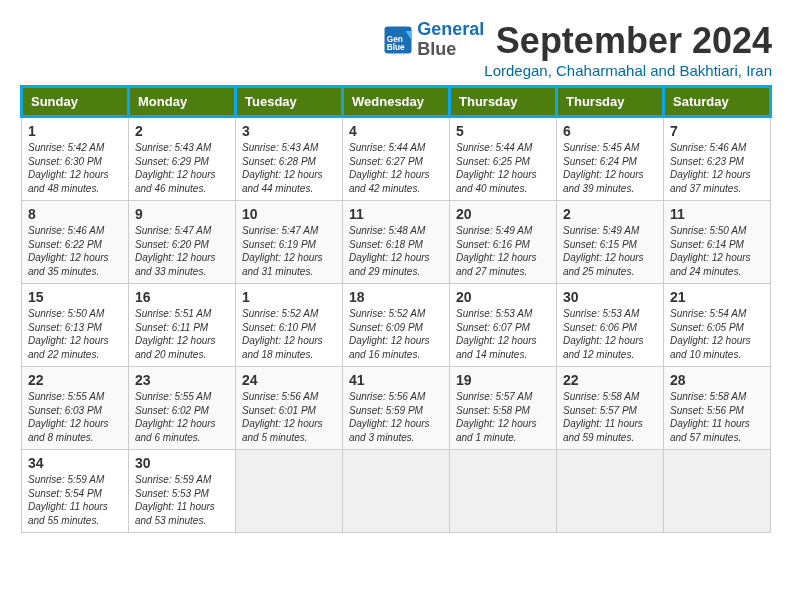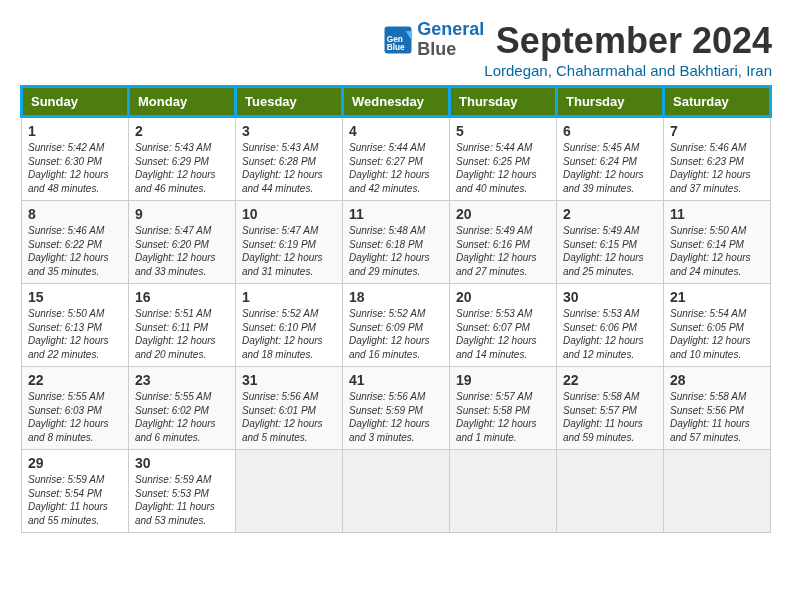--- a/index.html
+++ b/index.html
@@ -217,21 +217,21 @@
       <tr>
         <td>
           <span class="day-number">22</span>
           <div class="cell-text">Sunrise: 5:55 AM<br>Sunset: 6:03 PM<br>Daylight: 12 hours and 8 minutes.</div>
         </td>
         <td>
           <span class="day-number">23</span>
           <div class="cell-text">Sunrise: 5:55 AM<br>Sunset: 6:02 PM<br>Daylight: 12 hours and 6 minutes.</div>
         </td>
         <td>
-          <span class="day-number">31</span>
+          <span class="day-number">24</span>
           <div class="cell-text">Sunrise: 5:56 AM<br>Sunset: 6:01 PM<br>Daylight: 12 hours and 5 minutes.</div>
         </td>
         <td>
           <span class="day-number">41</span>
           <div class="cell-text">Sunrise: 5:56 AM<br>Sunset: 5:59 PM<br>Daylight: 12 hours and 3 minutes.</div>
         </td>
         <td>
           <span class="day-number">19</span>
           <div class="cell-text">Sunrise: 5:57 AM<br>Sunset: 5:58 PM<br>Daylight: 12 hours and 1 minute.</div>
         </td>
@@ -239,21 +239,21 @@
           <span class="day-number">22</span>
           <div class="cell-text">Sunrise: 5:58 AM<br>Sunset: 5:57 PM<br>Daylight: 11 hours and 59 minutes.</div>
         </td>
         <td>
           <span class="day-number">28</span>
           <div class="cell-text">Sunrise: 5:58 AM<br>Sunset: 5:56 PM<br>Daylight: 11 hours and 57 minutes.</div>
         </td>
       </tr>
       <tr>
         <td>
-          <span class="day-number">29</span>
+          <span class="day-number">34</span>
           <div class="cell-text">Sunrise: 5:59 AM<br>Sunset: 5:54 PM<br>Daylight: 11 hours and 55 minutes.</div>
         </td>
         <td>
           <span class="day-number">30</span>
           <div class="cell-text">Sunrise: 5:59 AM<br>Sunset: 5:53 PM<br>Daylight: 11 hours and 53 minutes.</div>
         </td>
         <td class="empty-cell"></td>
         <td class="empty-cell"></td>
         <td class="empty-cell"></td>
         <td class="empty-cell"></td>

